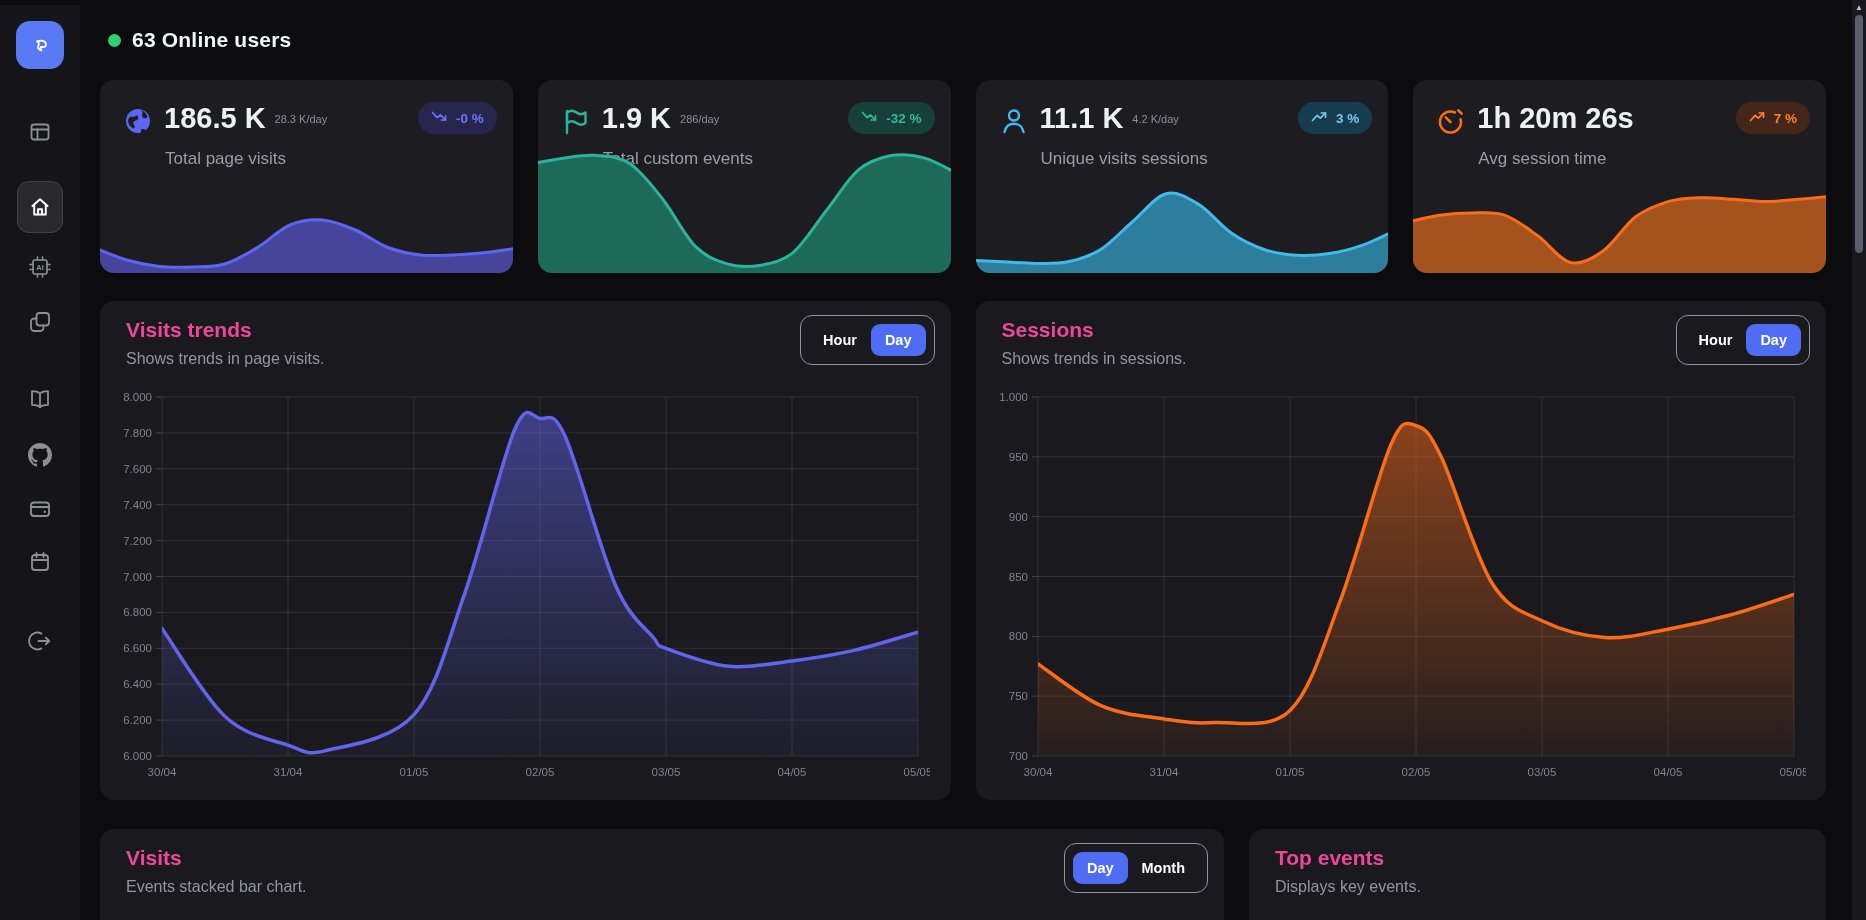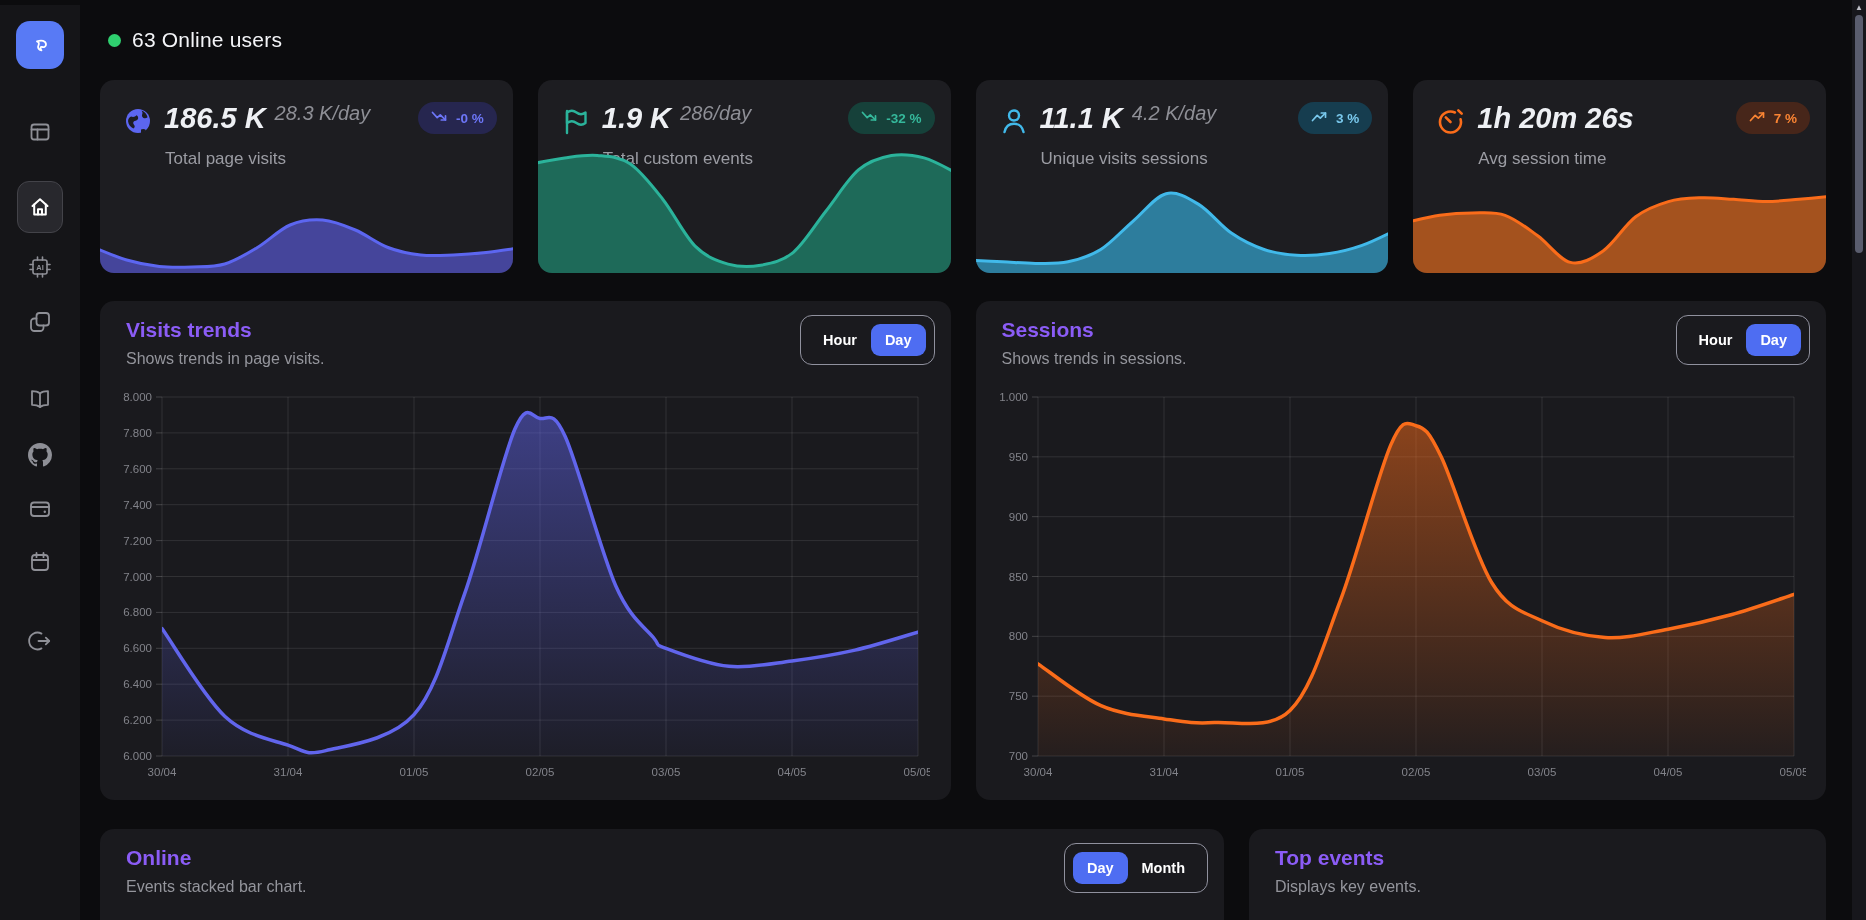--- a/index.html
+++ b/index.html
@@ -15,39 +15,39 @@
 
   
   .scrollbar { position:absolute; right:0; top:0; width:14px; height:920px; background:#17171c; }
   .sb-arrow { position:absolute; top:3px; left:0; width:14px; text-align:center; font-size:8px; color:#c0c1c9; }
   .sb-thumb { position:absolute; left:3px; top:15px; width:8px; height:238px; border-radius:4px; background:#5a5d6e; }
 
   
   main { position:absolute; left:80px; top:0; width:1772px; height:920px; }
   .header { position:absolute; left:28px; top:28px; display:flex; align-items:center; gap:11px; }
   .dot { width:13px; height:13px; border-radius:50%; background:#2fd06f; }
-  .header h1 { font-size:21px; font-weight:400; color:#f4f5f8; letter-spacing:.2px; }
+  .header h1 { font-size:21px; font-weight:700; color:#f4f5f8; letter-spacing:.2px; }
 
   .cards-row  { position:absolute; left:20px; top:80px;  width:1726px; height:193px; display:grid; grid-template-columns:repeat(4,1fr); gap:25px; }
   .charts-row { position:absolute; left:20px; top:301px; width:1726px; height:499px; display:grid; grid-template-columns:repeat(2,1fr); gap:25px; }
   .bottom-row { position:absolute; left:20px; top:829px; width:1726px; height:170px; display:grid; grid-template-columns:1124px 577px; gap:25px; }
 
   
   .stat-card { position:relative; background:#1d1d21; border-radius:14px; overflow:hidden; }
   .card-icon { position:absolute; left:22px; top:25px; width:32px; height:32px; }
-  .value-row { position:absolute; left:64px; top:22px; display:flex; align-items:flex-start; gap:9px; white-space:nowrap;font-style:italic; }
+  .value-row { position:absolute; left:64px; top:22px; display:flex; align-items:center; gap:9px; white-space:nowrap; }
   .value { font-size:29px; font-weight:700; color:#eef0f4; }
-  .rate  { font-size:20px; color:#8e8f96; }
+  .rate  { font-size:11px; color:#8e8f96; }
   .stat-label { position:absolute; left:65px; top:69px; font-size:17px; color:#9b9ca3; }
   .badge { position:absolute; right:16px; top:22px; height:32px; border-radius:16px; display:flex; align-items:center; gap:8px; padding:0 13px; font-size:13.5px; font-weight:700; }
   .spark { position:absolute; left:0; bottom:-1px; width:100%; display:block; }
 
   
   .chart-card { position:relative; background:#1a1a1e; border-radius:14px; overflow:hidden; }
-  .cc-title { position:absolute; left:26px; top:17px; font-size:21px; font-weight:700; color:#8b5cf6; }
+  .cc-title { position:absolute; left:26px; top:17px; font-size:21px; font-weight:700; color:#ec4899; }
   .cc-sub   { position:absolute; left:26px; top:49px; font-size:16px; color:#94959c; }
   .toggle { position:absolute; right:16px; top:14px; display:flex; padding:8px; border:1px solid #90919e; border-radius:12px; }
   .tg-btn { min-width:54px; padding:8px 14px; font-size:14.5px; font-weight:700; color:#fff; background:transparent; border:none; border-radius:9px; cursor:pointer; font-family:inherit; }
   .tg-btn.active { background:#4e6df2; }
   .big-chart { position:absolute; left:2px; top:86px; }
 </style>
 </head>
 <body>
 
 <aside class="sidebar">
@@ -359,21 +359,21 @@
           <line x1="816" y1="10" x2="816" y2="369" stroke="rgba(255,255,255,0.10)" stroke-width="1"></line>
           <text x="816" y="389" fill="#82838a" font-size="11.5" text-anchor="middle" font-family="inherit">05/05</text>
           <path d="M60,276.8566666666667 C70.5,283.8 102.0,309.6 123.0,318.7 C144.0,327.9 167.1,329.1 186.0,331.9 C204.9,334.7 215.4,336.9 236.4,335.5 C257.4,334.1 291.0,343.9 312.0,323.5 C333.0,303.2 345.6,257.7 362.4,213.4 C379.2,169.2 400.2,87.0 412.8,57.9 C425.4,28.7 429.6,36.7 438.0,38.7 C446.4,40.7 450.6,43.7 463.2,69.8 C475.8,96.0 496.8,168.2 513.6,195.5 C530.4,222.8 545.1,224.6 564.0,233.8 C582.9,243.0 606.0,249.1 627.0,250.5 C648.0,251.9 669.0,245.9 690.0,242.2 C711.0,238.4 732.0,233.6 753.0,227.8 C774.0,222.0 805.5,210.8 816.0,207.4 L816,369 L60,369 Z" fill="url(#grad1)" stroke="none" clip-path="url(#clip1)"></path>
           <path d="M60,276.8566666666667 C70.5,283.8 102.0,309.6 123.0,318.7 C144.0,327.9 167.1,329.1 186.0,331.9 C204.9,334.7 215.4,336.9 236.4,335.5 C257.4,334.1 291.0,343.9 312.0,323.5 C333.0,303.2 345.6,257.7 362.4,213.4 C379.2,169.2 400.2,87.0 412.8,57.9 C425.4,28.7 429.6,36.7 438.0,38.7 C446.4,40.7 450.6,43.7 463.2,69.8 C475.8,96.0 496.8,168.2 513.6,195.5 C530.4,222.8 545.1,224.6 564.0,233.8 C582.9,243.0 606.0,249.1 627.0,250.5 C648.0,251.9 669.0,245.9 690.0,242.2 C711.0,238.4 732.0,233.6 753.0,227.8 C774.0,222.0 805.5,210.8 816.0,207.4" fill="none" stroke="#fa6c1a" stroke-width="3.5" stroke-linecap="round" clip-path="url(#clip1)"></path>
         </svg>
     </article>
   </section>
 
   <section class="bottom-row">
     <article class="chart-card">
-      <h2 class="cc-title">Online</h2>
+      <h2 class="cc-title">Visits</h2>
       <p class="cc-sub">Events stacked bar chart.</p>
       <div class="toggle">
         <button class="tg-btn active" style="background: rgb(78, 109, 242);">Day</button>
         <button class="tg-btn">Month</button>
       </div>
     </article>
     <article class="chart-card">
       <h2 class="cc-title">Top events</h2>
       <p class="cc-sub">Displays key events.</p>
     </article>

